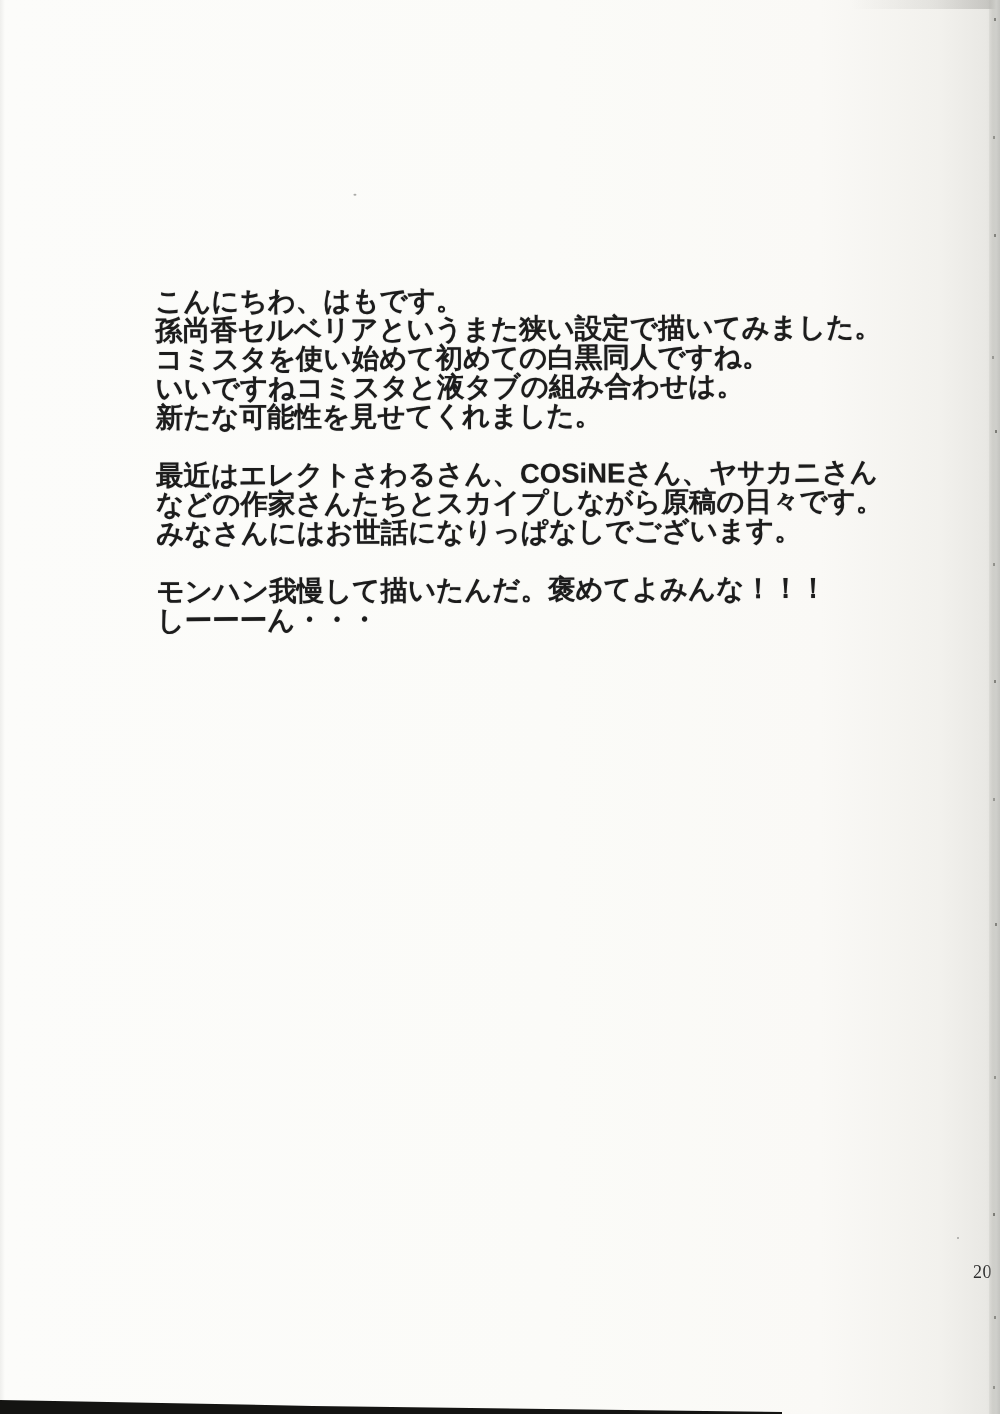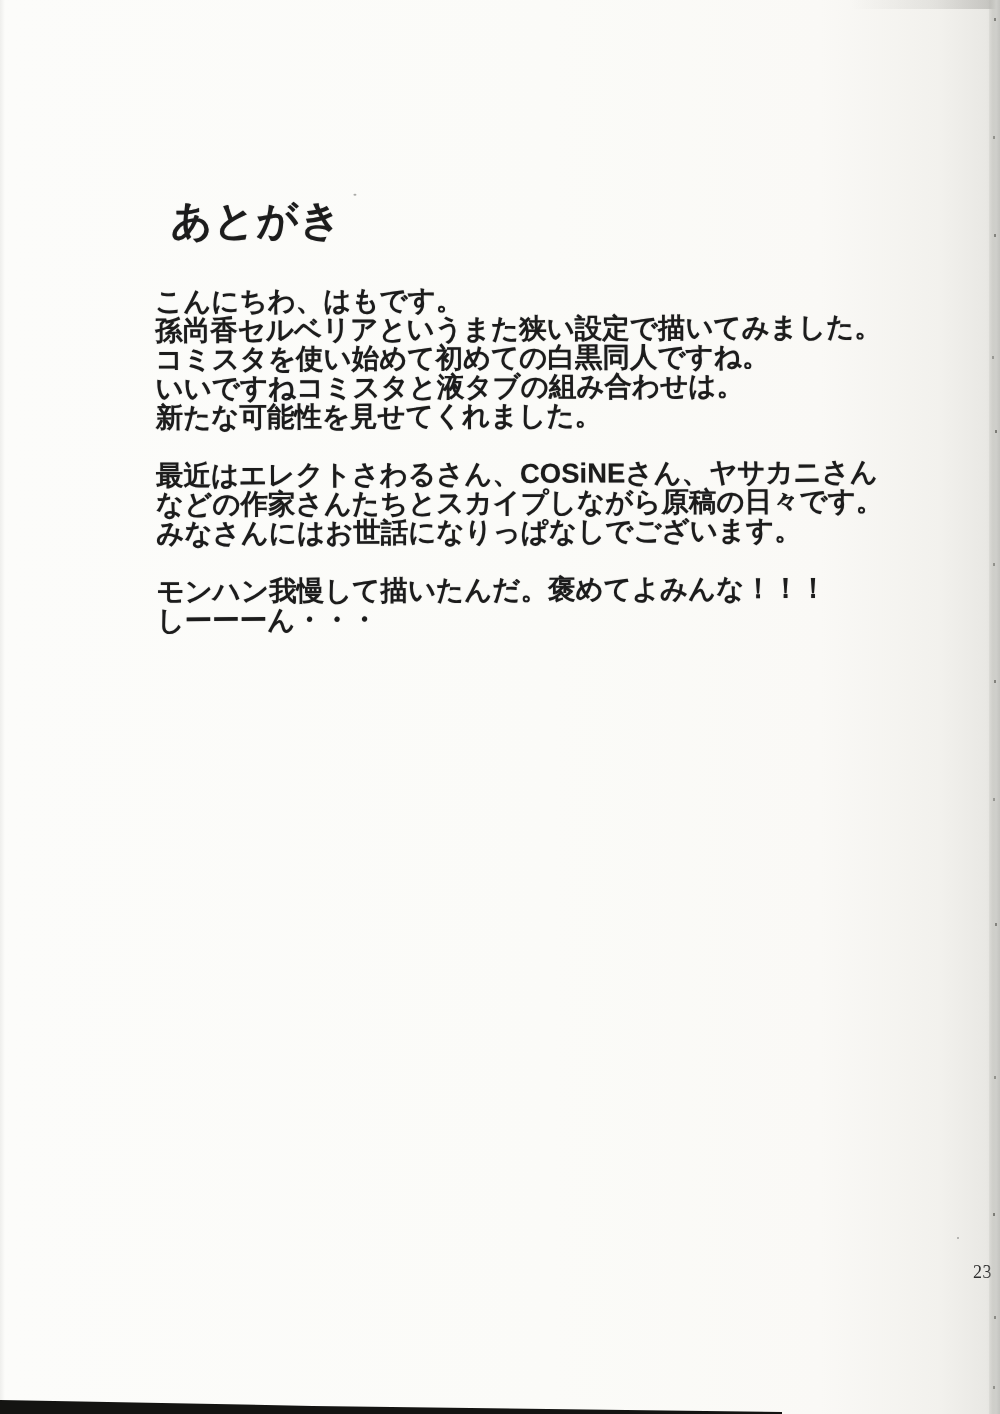--- a/index.html
+++ b/index.html
@@ -107,21 +107,20 @@
 </style>
 </head>
 <body>
 
 <div class="page">
 
   <div class="left-edge-shade"></div>
   <div class="top-right-smudge"></div>
 
   <div class="content">
-    <h1 class="title">あとがき</h1>
 
     <div class="body-text">
       <div class="para">
         <div class="line">こんにちわ、はもです。</div>
         <div class="line">孫尚香セルベリアというまた狭い設定で描いてみました。</div>
         <div class="line">コミスタを使い始めて初めての白黒同人ですね。</div>
         <div class="line">いいですねコミスタと液タブの組み合わせは。</div>
         <div class="line">新たな可能性を見せてくれました。</div>
       </div>
       <div class="para">
@@ -132,19 +131,19 @@
       <div class="para">
         <div class="line">モンハン我慢して描いたんだ。褒めてよみんな！！！</div>
         <div class="line">しーーーん・・・</div>
       </div>
     </div>
 
     <div class="speck speck-a"></div>
   </div>
 
   <div class="speck speck-b"></div>
-  <div class="page-number">23</div>
+  <div class="page-number">20</div>
 
   <div class="right-edge-strip"></div>
   <div class="edge-specks"></div>
   <div class="bottom-band"></div>
 
 </div>
 
 </body></html>

